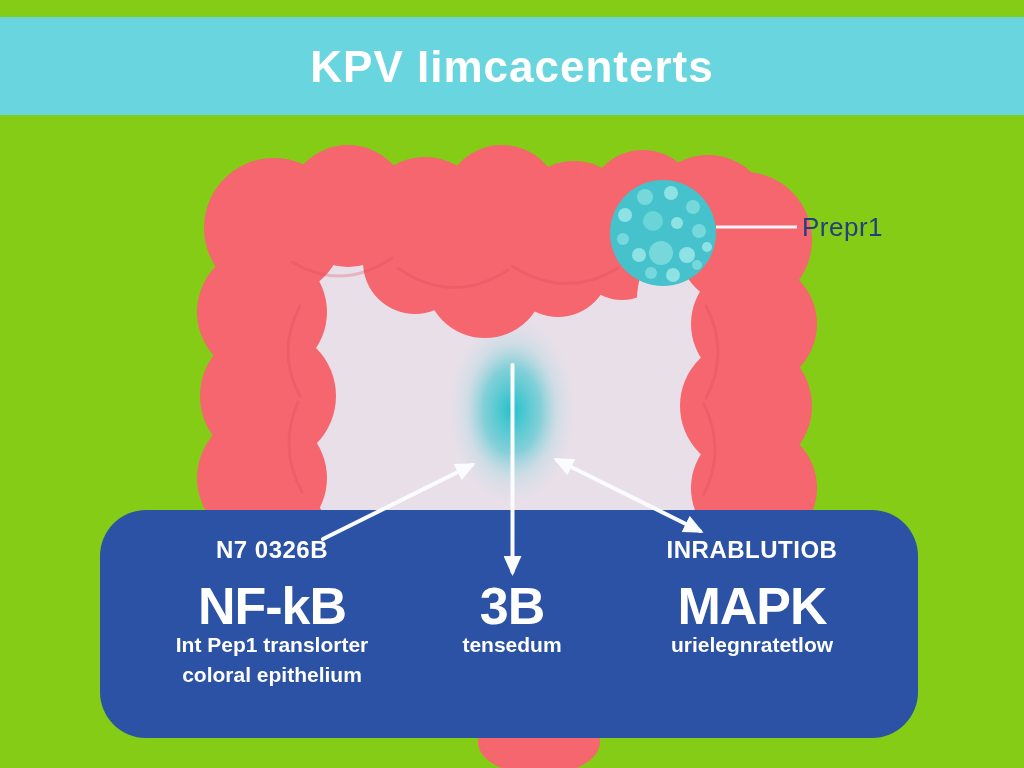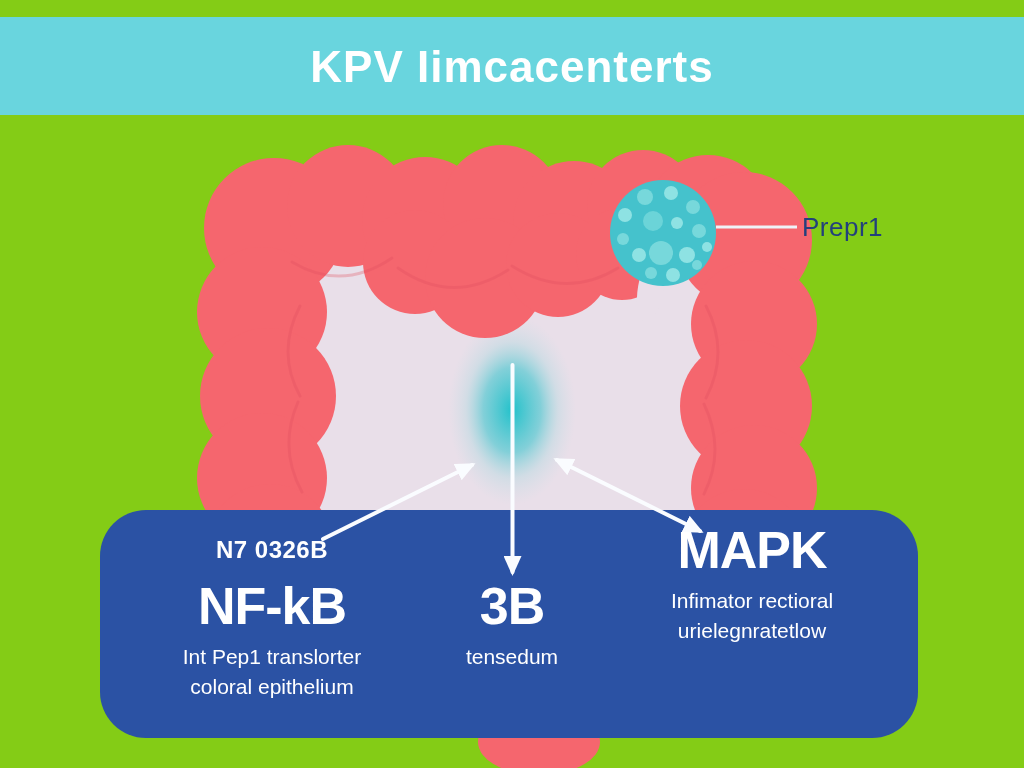--- a/index.html
+++ b/index.html
@@ -20,21 +20,21 @@
     position:absolute;z-index:2;left:100px;top:510px;width:818px;height:228px;
     background:#2b52a4;border-radius:46px;
   }
   .arrows{z-index:3;pointer-events:none;}
   .panel-col{
     position:absolute;top:0;width:240px;height:228px;text-align:center;color:#ffffff;
   }
   .col-1{left:52px;} .col-2{left:292px;} .col-3{left:532px;}
   .col-tag{margin-top:26px;height:30px;font-size:24px;font-weight:bold;letter-spacing:0.5px;}
   .col-big{margin-top:16px;font-size:52px;line-height:48px;font-weight:bold;letter-spacing:-1px;}
-  .col-desc{margin-top:12px;font-size:21px;line-height:30px;font-weight:400;}
+  .col-desc{font-size:21px;line-height:30px;font-weight:700;}
   .callout-label{
     position:absolute;z-index:4;left:802px;top:212px;
     color:#23407c;font-size:26px;font-weight:500;letter-spacing:0.5px;
   }
 </style>
 </head>
 <body>
 
 <div class="stage">
 
@@ -133,23 +133,23 @@
       </div>
     </div>
     <div class="panel-col col-2">
       <div class="col-tag"></div>
       <div class="col-big">3B</div>
       <div class="col-desc">
         <div>tensedum</div>
       </div>
     </div>
     <div class="panel-col col-3">
+      <div class="col-tag">INRABLUTIOB</div>
       <div class="col-big">MAPK</div>
       <div class="col-desc">
-        <div>Infimator rectioral</div>
         <div>urielegnratetlow</div>
       </div>
     </div>
   </div>
 
   <svg class="arrows" viewBox="0 0 1024 768" xmlns="http://www.w3.org/2000/svg">
     <defs>
       <marker id="ah" viewBox="0 0 20 18" markerWidth="20" markerHeight="18" refX="16" refY="9" orient="auto-start-reverse" markerUnits="userSpaceOnUse">
         <path d="M0 0 L20 9 L0 18 Z" fill="#fafcff"></path>
       </marker>

